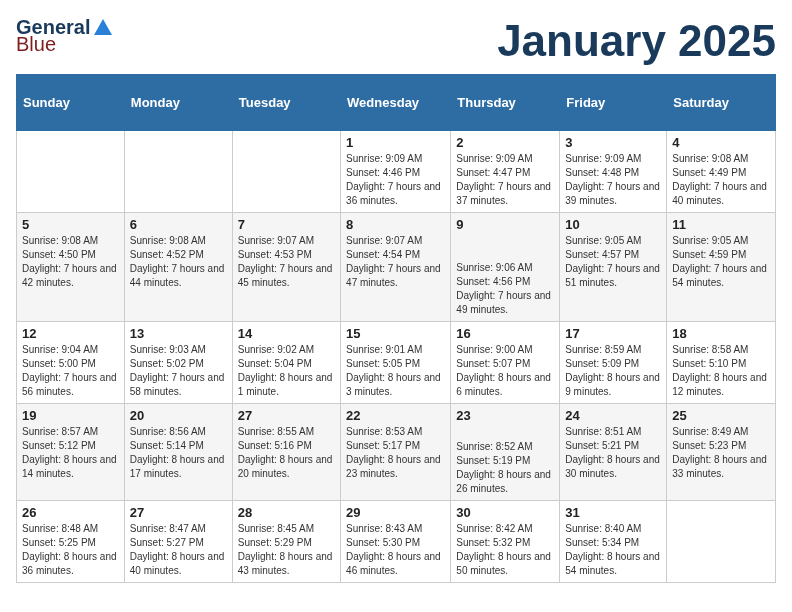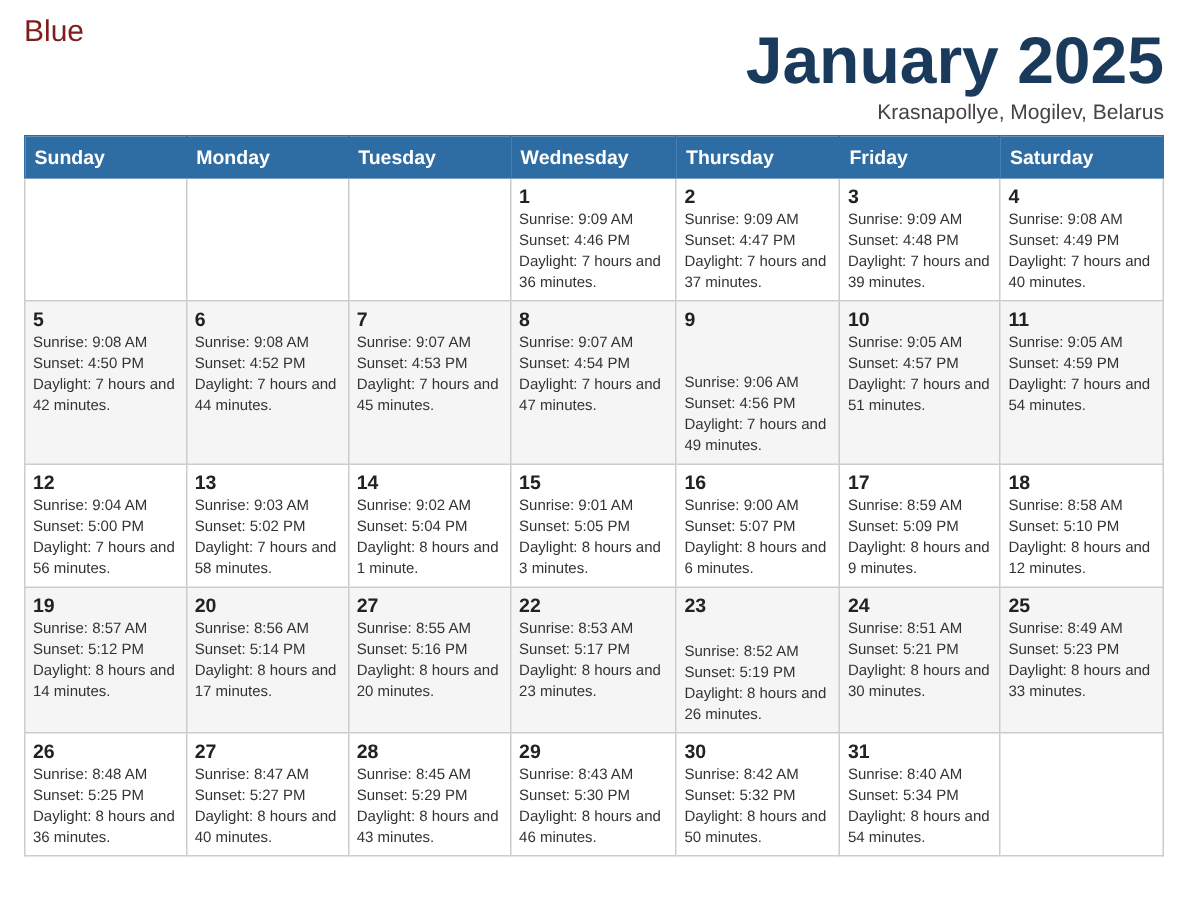--- a/index.html
+++ b/index.html
@@ -49,21 +49,21 @@
     }
     .calendar {
       width: 100%;
       border-collapse: collapse;
       border: 1px solid #ccc;
     }
     .calendar th {
       background-color: #2e6da4;
       color: #fff;
       text-align: left;
-      padding: 6px 6px;
+      padding: 20px 6px;
       font-size: 13px;
       border: 1px solid #2e6da4;
     }
     .calendar td {
       vertical-align: top;
       padding: 4px 5px;
       border: 1px solid #ccc;
       width: 113px;
       min-height: 80px;
       font-size: 10.5px;
@@ -86,25 +86,30 @@
     }
     .empty-cell {
       background: #fff !important;
     }
   </style>
 </head>
 <body>
 
 <div class="header">
   <div class="logo">
+    <div class="logo-text">
+      <span class="logo-general">General</span>
+      <svg class="logo-icon" viewBox="0 0 22 22">
+        <polygon points="11,2 20,18 2,18" fill="#2980d9"></polygon>
+      </svg>
+    </div>
     <span class="logo-blue" style="font-size:20px;font-weight:normal;color:#7f1d1d;margin-top:-6px;">Blue</span>
   </div>
   <div class="title-block">
     <div class="month-title">January 2025</div>
-    <div class="location">Krasnapollye, Mogilev, Belarus</div>
   </div>
 </div>
 
 <table class="calendar">
   <thead>
     <tr>
     <th>Sunday</th>
         <th>Monday</th>
         <th>Tuesday</th>
         <th>Wednesday</th>

